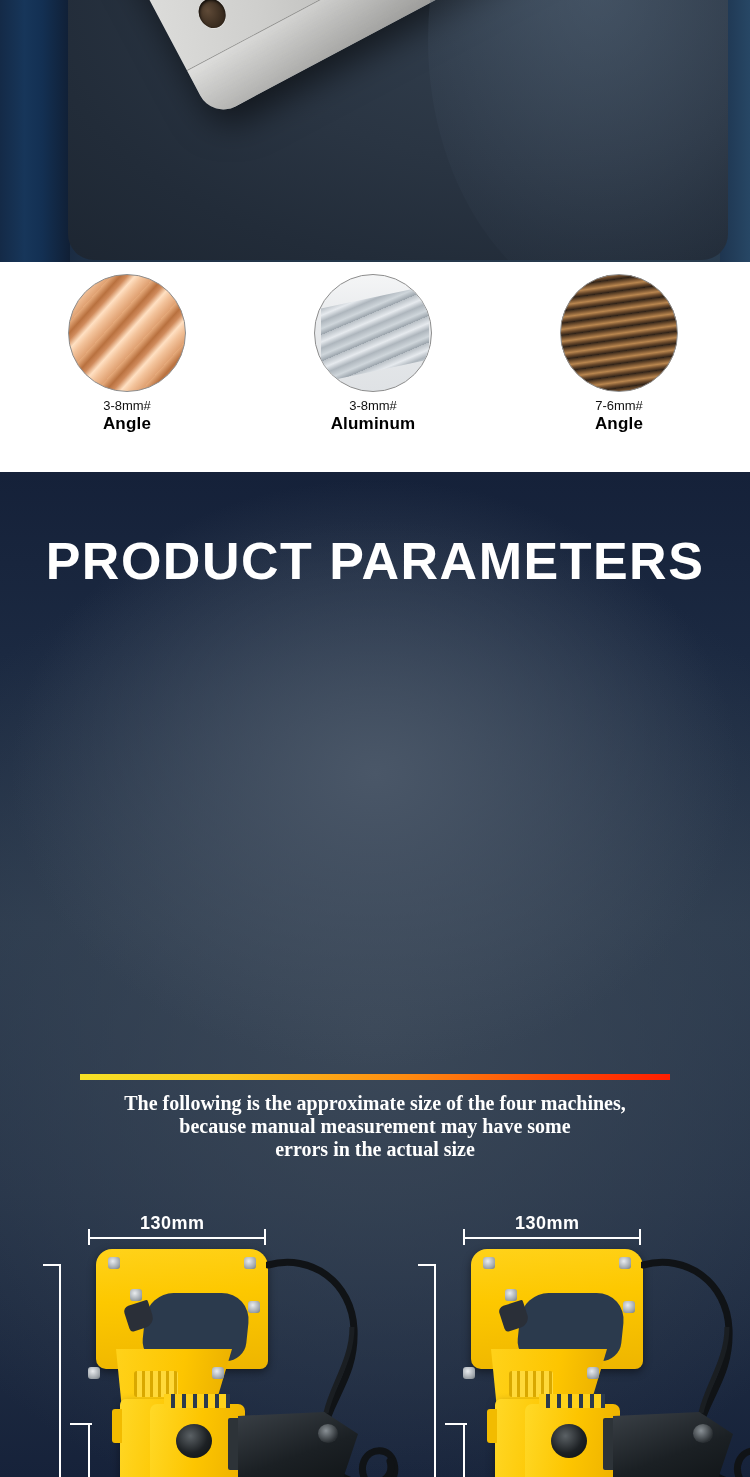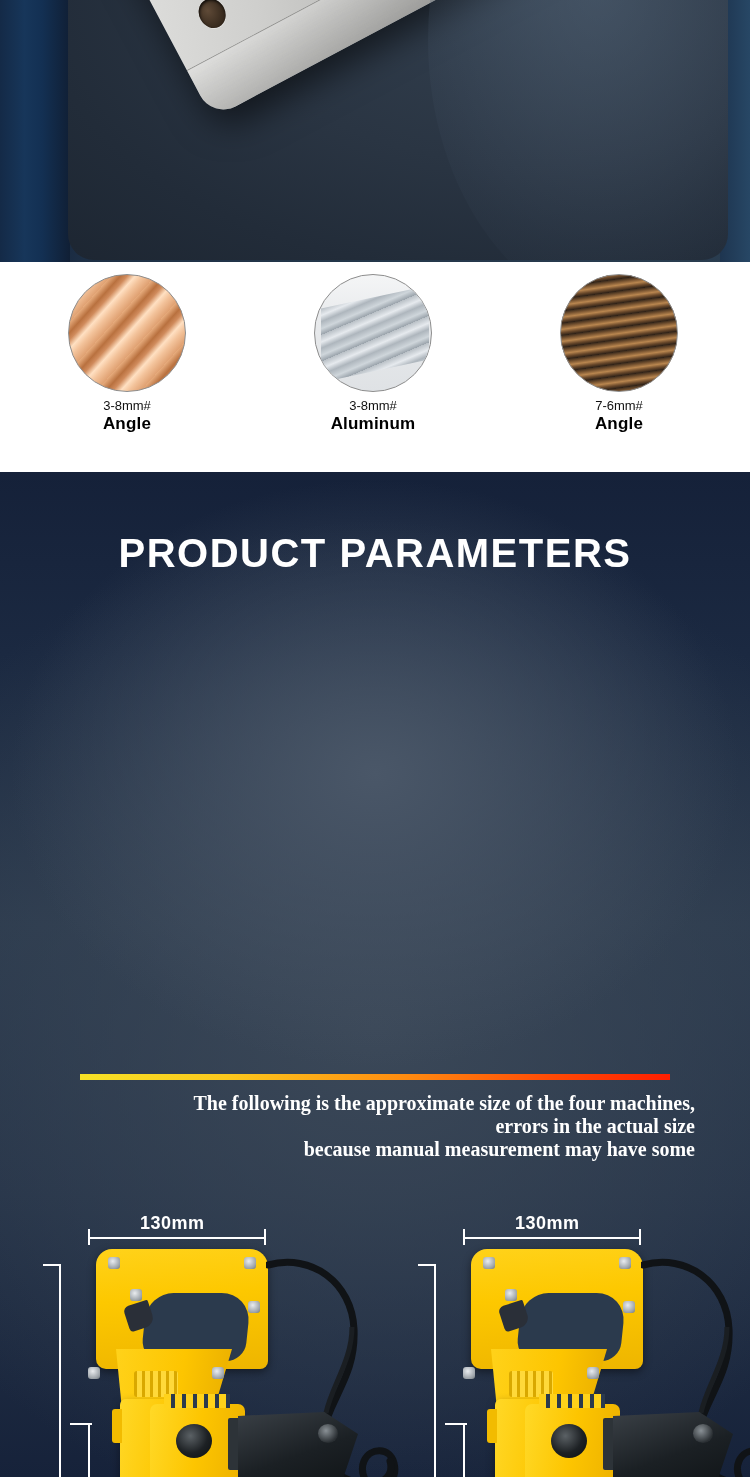--- a/index.html
+++ b/index.html
@@ -61,25 +61,25 @@
     background:linear-gradient(180deg,#6f7478,#4c5154);}
 
   
   .params{position:absolute;left:0;top:472px;width:750px;height:1005px;overflow:hidden;
     background:
       radial-gradient(ellipse 520px 420px at 50% 30%, #4a5768 0%, rgba(74,87,104,0) 70%),
       radial-gradient(ellipse 760px 700px at 50% 55%, #3b4858 0%, rgba(59,72,88,0) 72%),
       linear-gradient(180deg,#152139 0%,#1b2941 18%,#2b3a4d 45%,#253348 72%,#16223a 100%);}
 
   .sec-title{position:absolute;top:59px;left:0;width:750px;text-align:center;
-    color:#fff;font-size:40px;font-weight:bold;letter-spacing:1.5px;
+    color:#fff;font-size:52px;font-weight:bold;letter-spacing:1.5px;
     font-family:"Liberation Sans", sans-serif;}
   .divider{position:absolute;left:80px;top:602px;width:590px;height:6px;
     background:linear-gradient(90deg,#f7e226 0%,#fbc81d 25%,#ff8c10 55%,#ff4a05 80%,#ff1e00 100%);}
-  .subtitle{position:absolute;left:55px;top:620px;width:640px;text-align:right;color:#fff;
+  .subtitle{position:absolute;left:55px;top:620px;width:640px;text-align:center;color:#fff;
     font-family:"Liberation Serif", serif;font-weight:bold;font-size:20px;line-height:23px;}
 
   
   .machines{position:absolute;left:0;top:735px;width:750px;}
   .machine{position:absolute;width:375px;top:0;height:620px;}
   .machine.left{left:0;}
   .machine.right{left:375px;}
 
   
   .dim-line-h{position:absolute;height:2px;background:#fff;}
@@ -177,22 +177,22 @@
 
     </div>
   </div>
 
   <div class="params">
 
     <div class="sec-title">PRODUCT PARAMETERS</div>
     <div class="divider"></div>
     <div class="subtitle">
       <div>The following is the approximate size of the four machines,</div>
+      <div>because manual measurement may have some</div>
       <div>errors in the actual size</div>
-      <div>because manual measurement may have some</div>
     </div>
 
     <div class="machines">
 
       <div class="machine left">
 
         <div class="dim-line-h" style="left:88px;top:30px;width:178px;"></div>
         <div class="tick-v" style="left:88px;top:22px;"></div>
         <div class="tick-v" style="left:264px;top:22px;"></div>
         <div class="dim-label big" style="left:140px;top:6px;">130mm</div>

